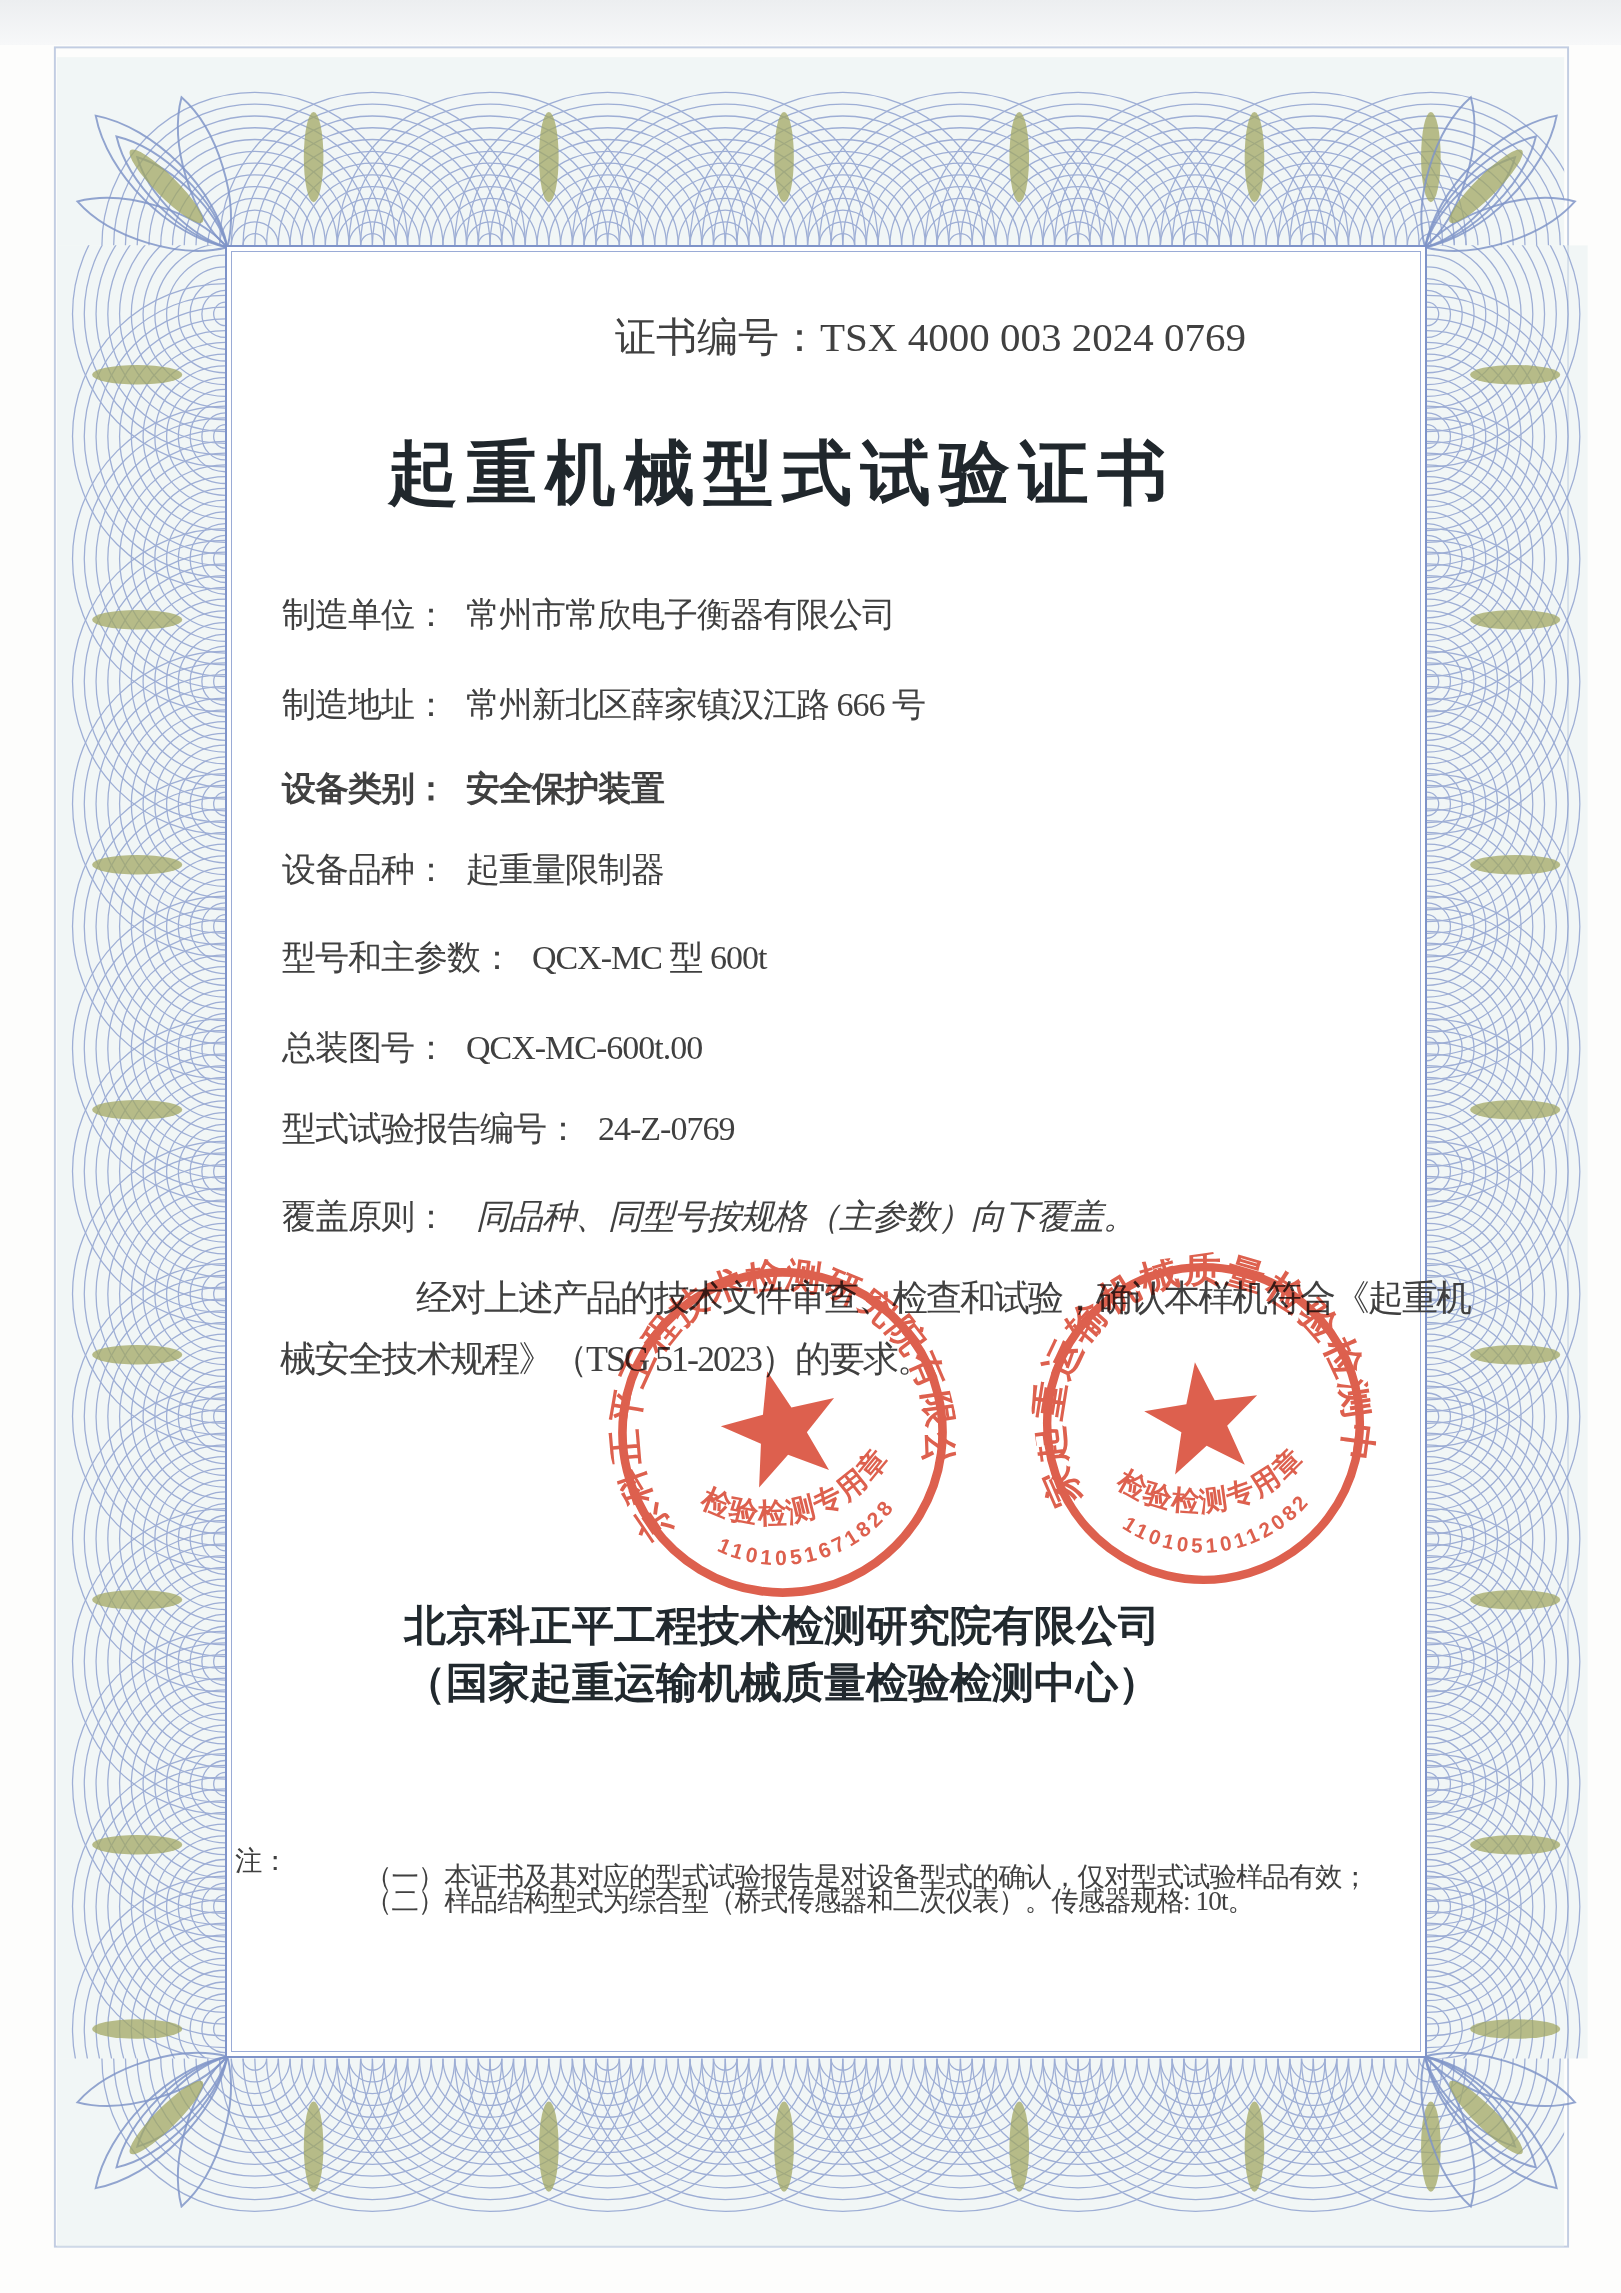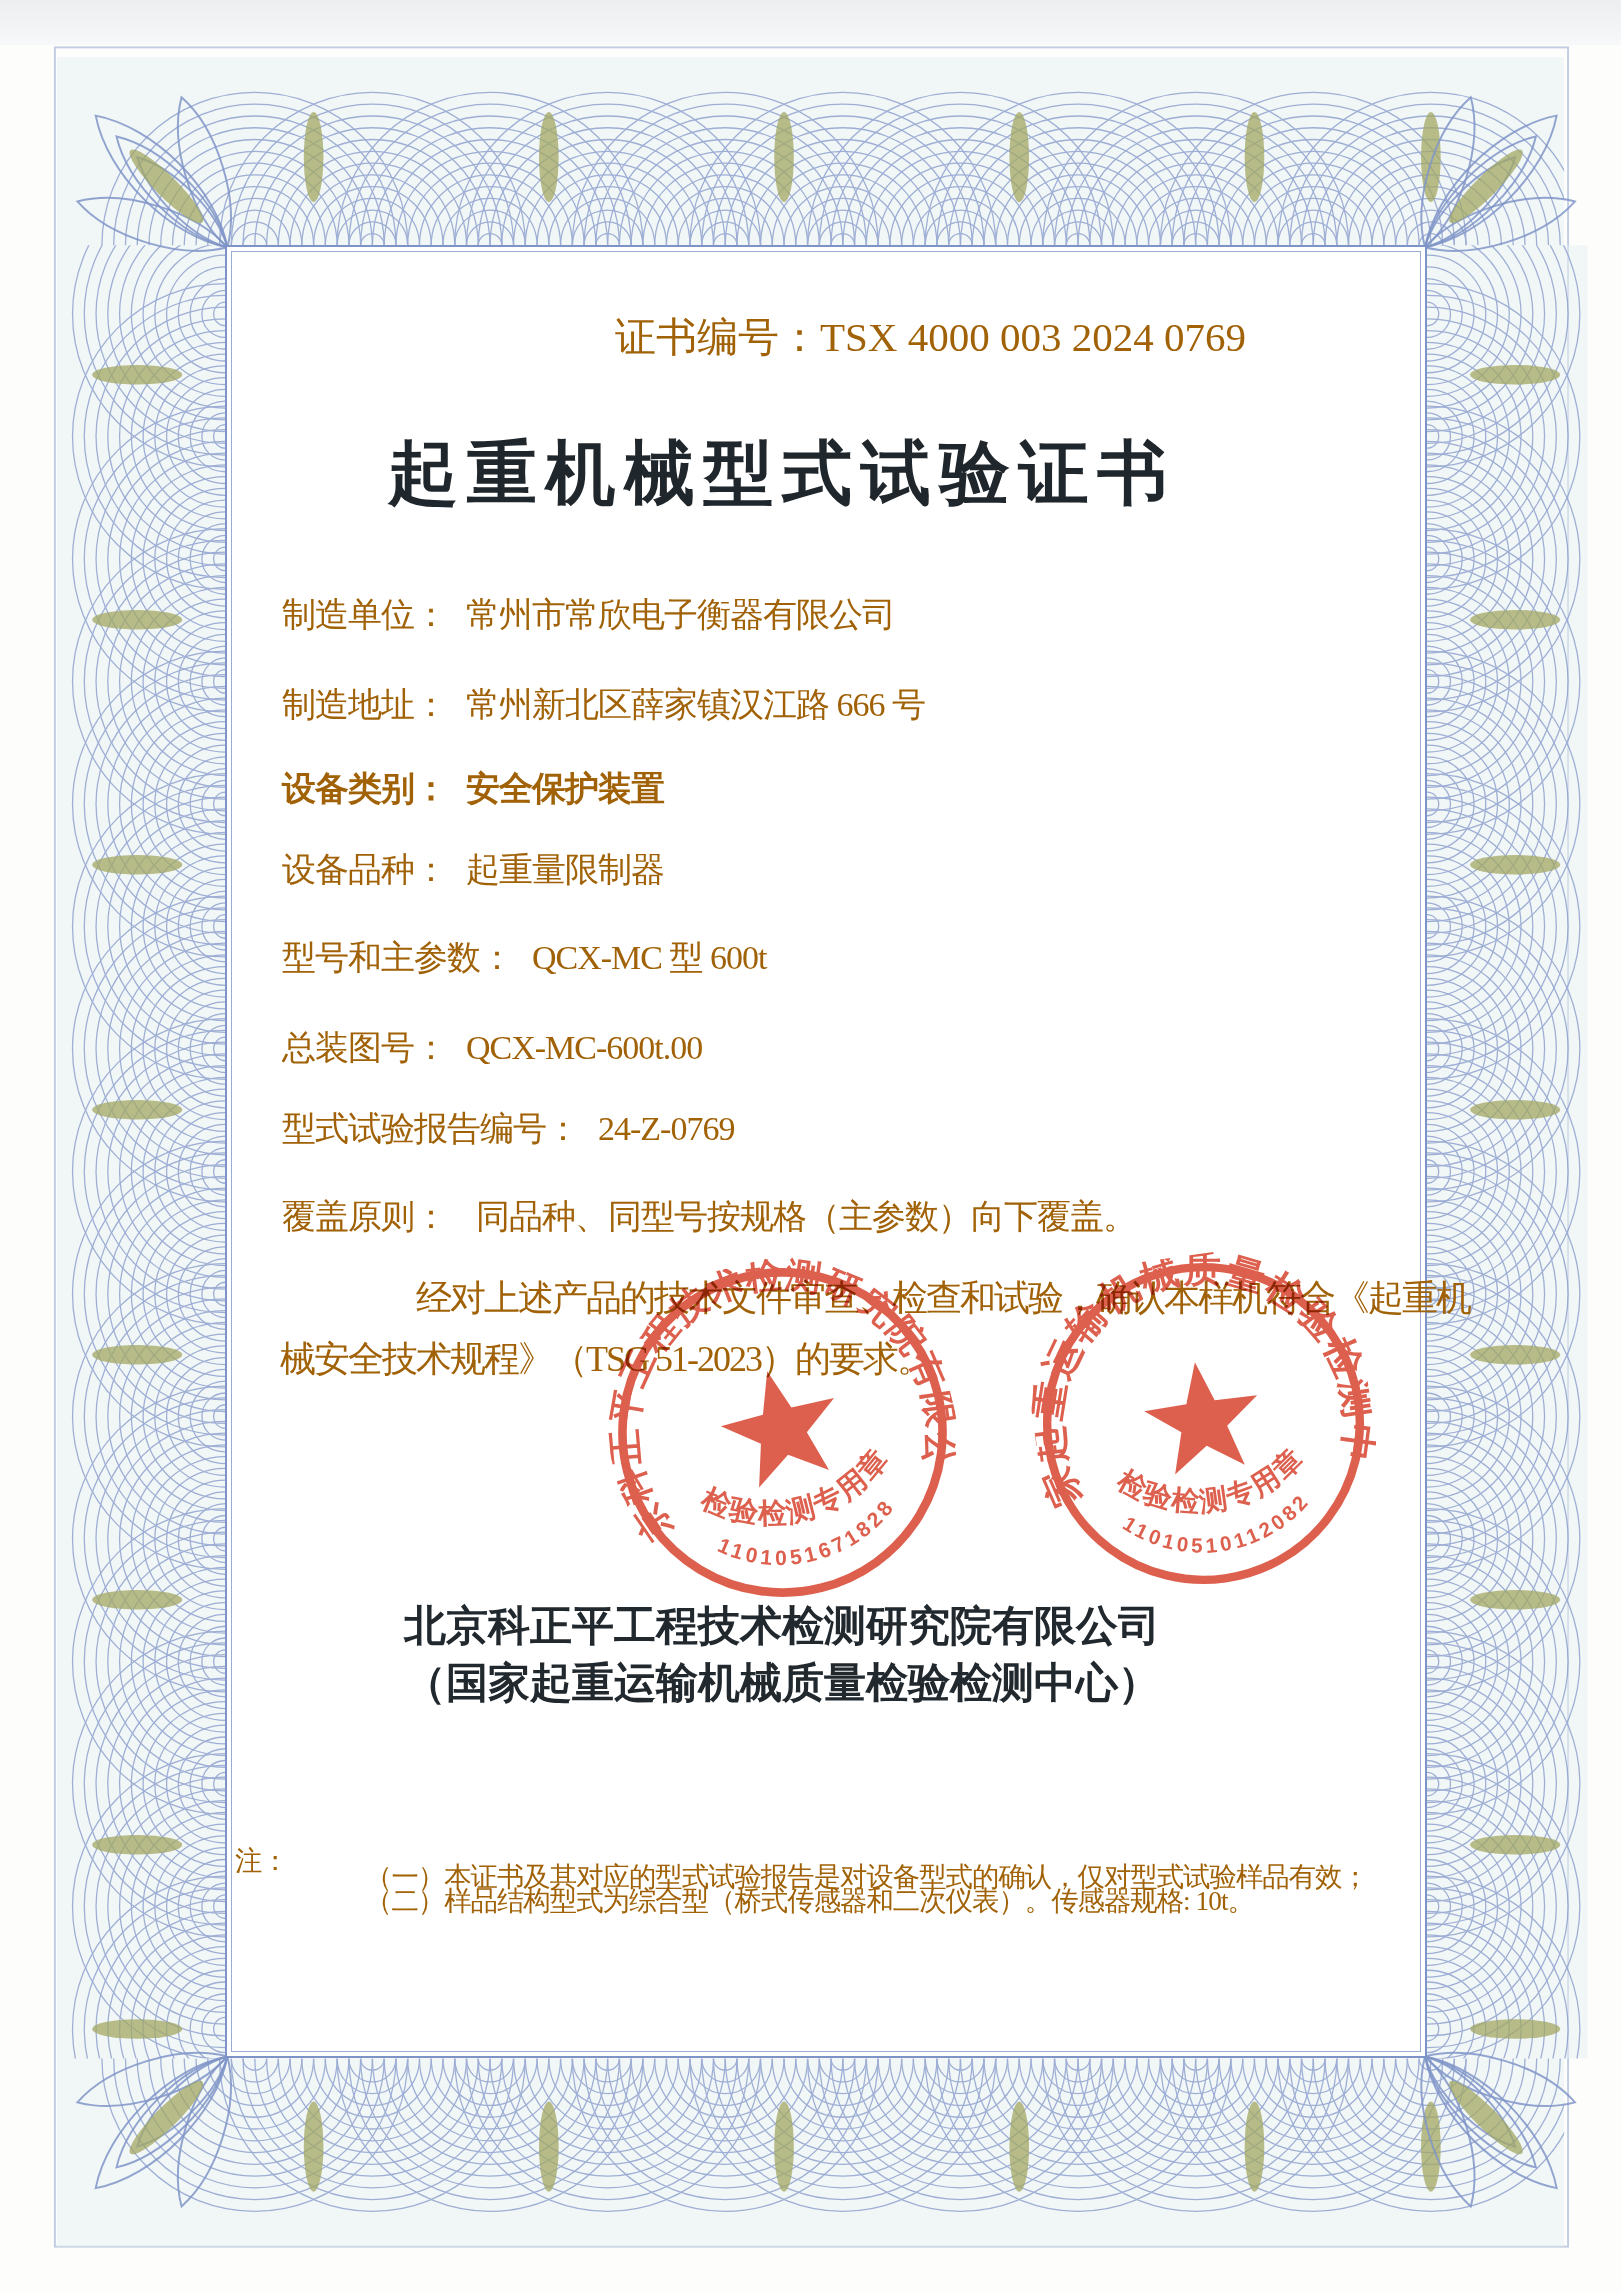--- a/index.html
+++ b/index.html
@@ -16,27 +16,27 @@
   .fanline{fill:none;stroke:#8296ca;stroke-width:1.3;opacity:.75;}
   .leafline{fill:none;stroke:#8095c8;stroke-width:2;opacity:.85;}
   .olive{fill:#a2a763;opacity:.75;}
   .tint{fill:#e8f1f1;opacity:.55;}
 
   .content-frame{left:225px;top:245px;width:1202px;height:1813px;
     box-sizing:border-box;border:2.9px solid #7e93c8;background:#ffffff;}
   .content-frame::after{content:"";position:absolute;left:3.9px;top:3.9px;right:3.9px;bottom:3.9px;
     border:1px solid #9aabd6;pointer-events:none;}
 
-  .txt{color:#a16207;white-space:nowrap;}
+  .txt{color:#404040;white-space:nowrap;}
   .cert-no{font-size:41px;}
   .title{left:225px;width:1202px;top:427px;text-align:center;transform:translateX(-44px);
     font-size:70px;letter-spacing:8.8px;color:#20272c;}
   .body-line{font-size:34px;letter-spacing:-1px;}
   .field .val{margin-left:19px;}
-  .gap-wide .val{margin-left:29px;}
+  .gap-wide .val{margin-left:29px;font-style:italic;}
   .statement{font-size:36px;letter-spacing:-2px;}
   .date-line{font-size:37px;}
   .issuer{left:225px;width:1202px;text-align:center;transform:translateX(-44px);
     font-size:42px;letter-spacing:0;color:#21292e;}
   .note{font-size:27.4px;letter-spacing:-1px;}
 
   .seal{position:absolute;mix-blend-mode:multiply;opacity:.88;}
   .seal text{fill:#d94a35;font-family:"Liberation Sans","DejaVu Sans",sans-serif;font-weight:700;}
   .s-ring{stroke:#d94a35;stroke-width:9;fill:none;}
   .s-star{fill:#d94a35;}

